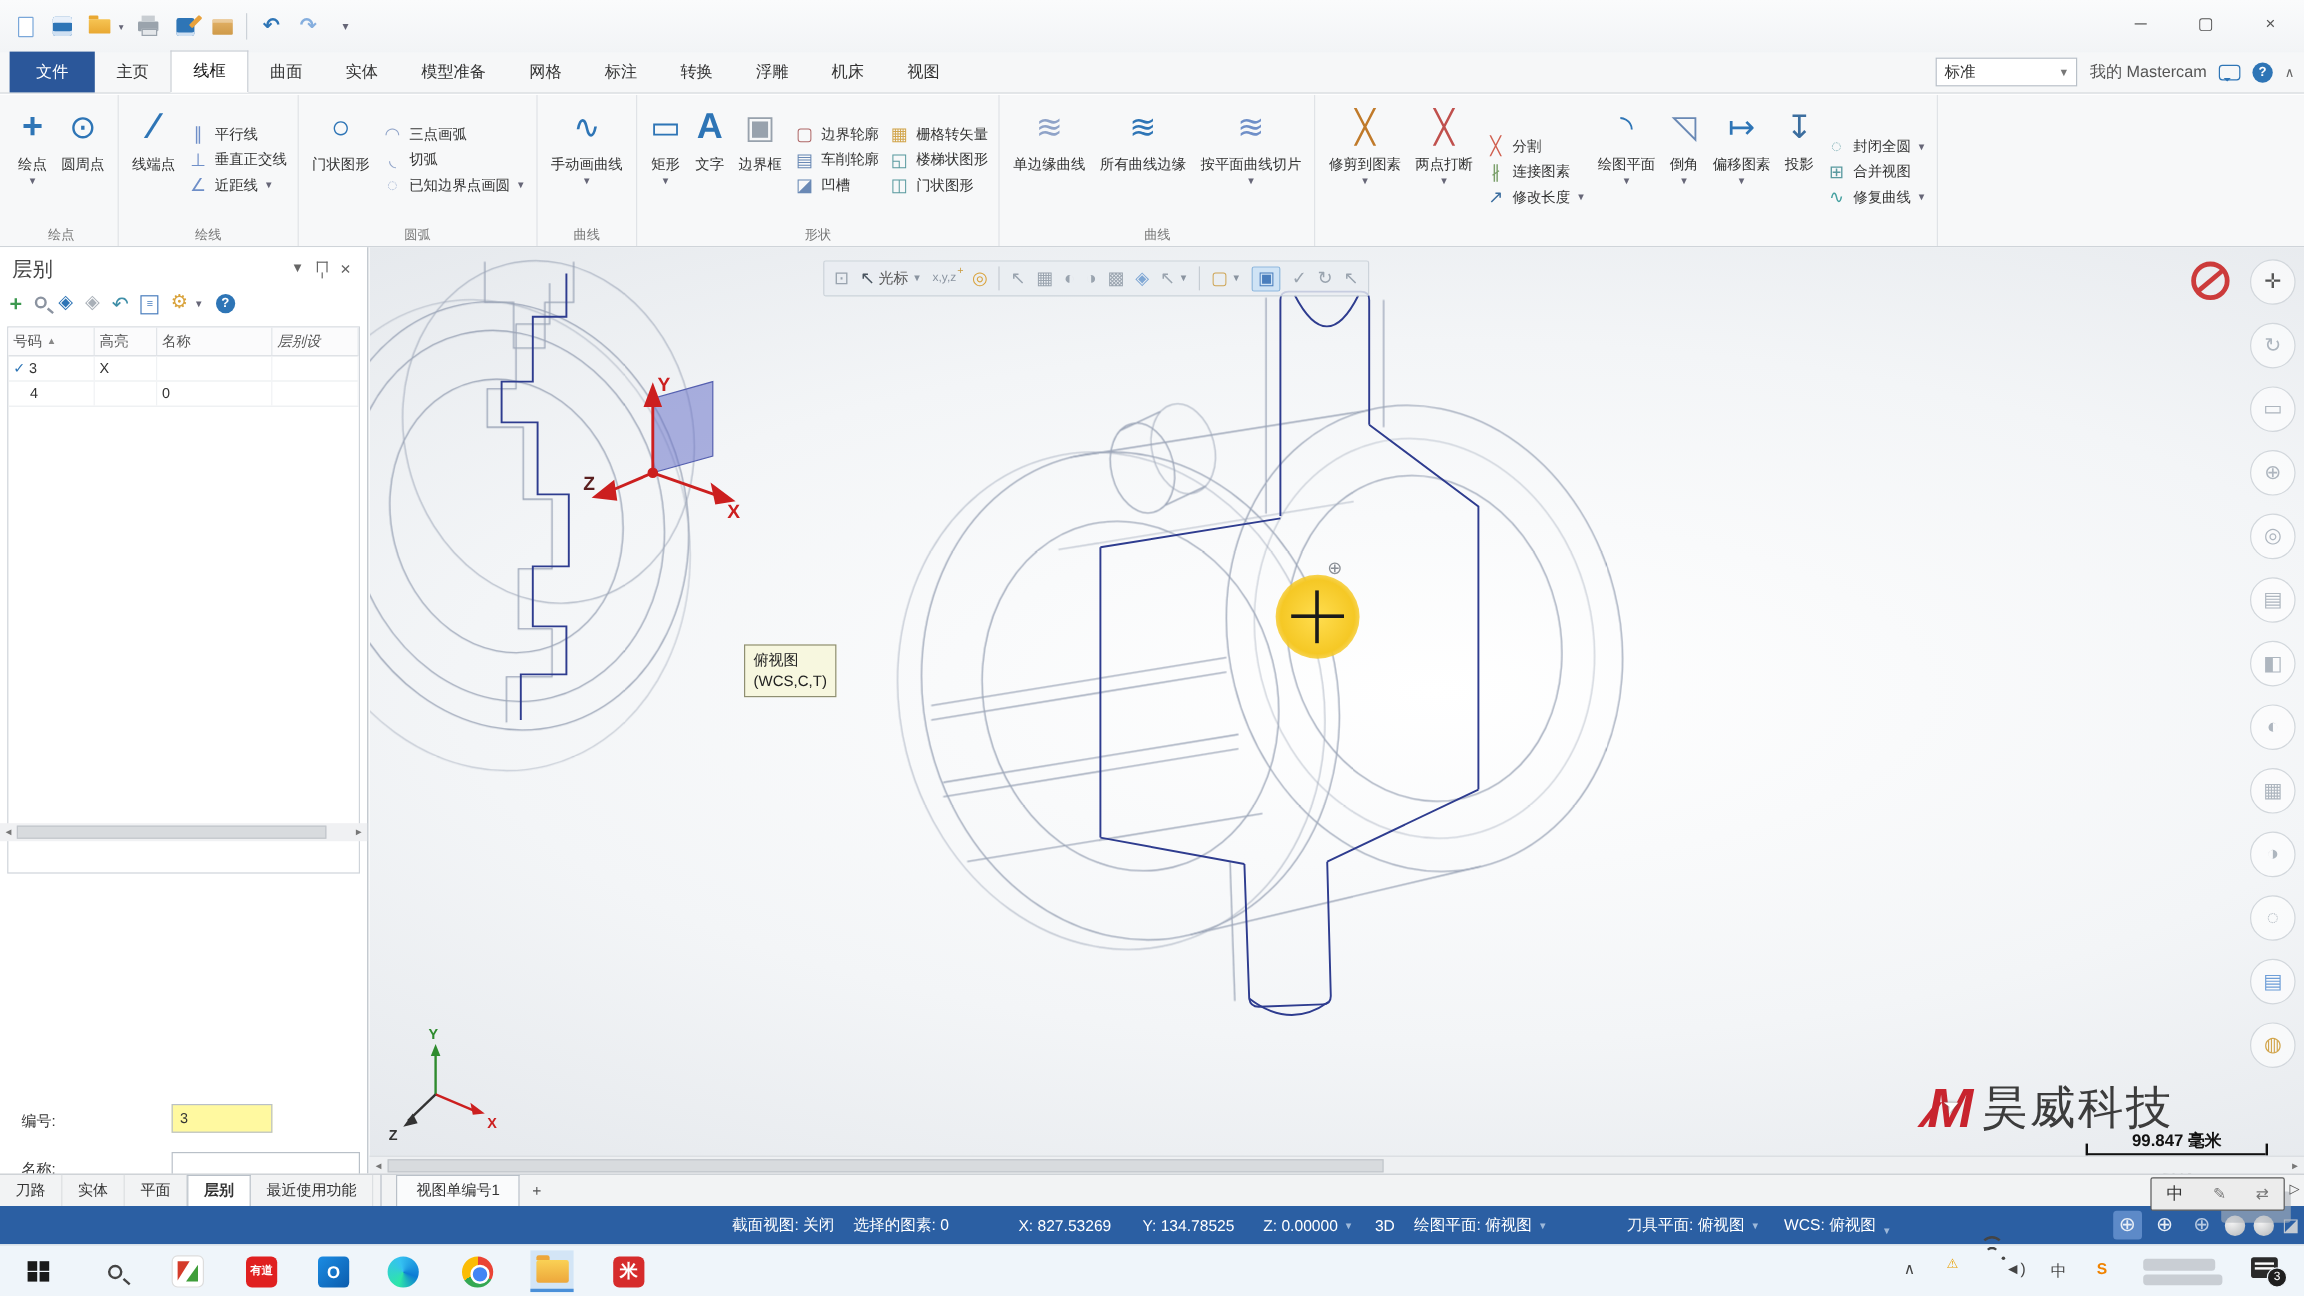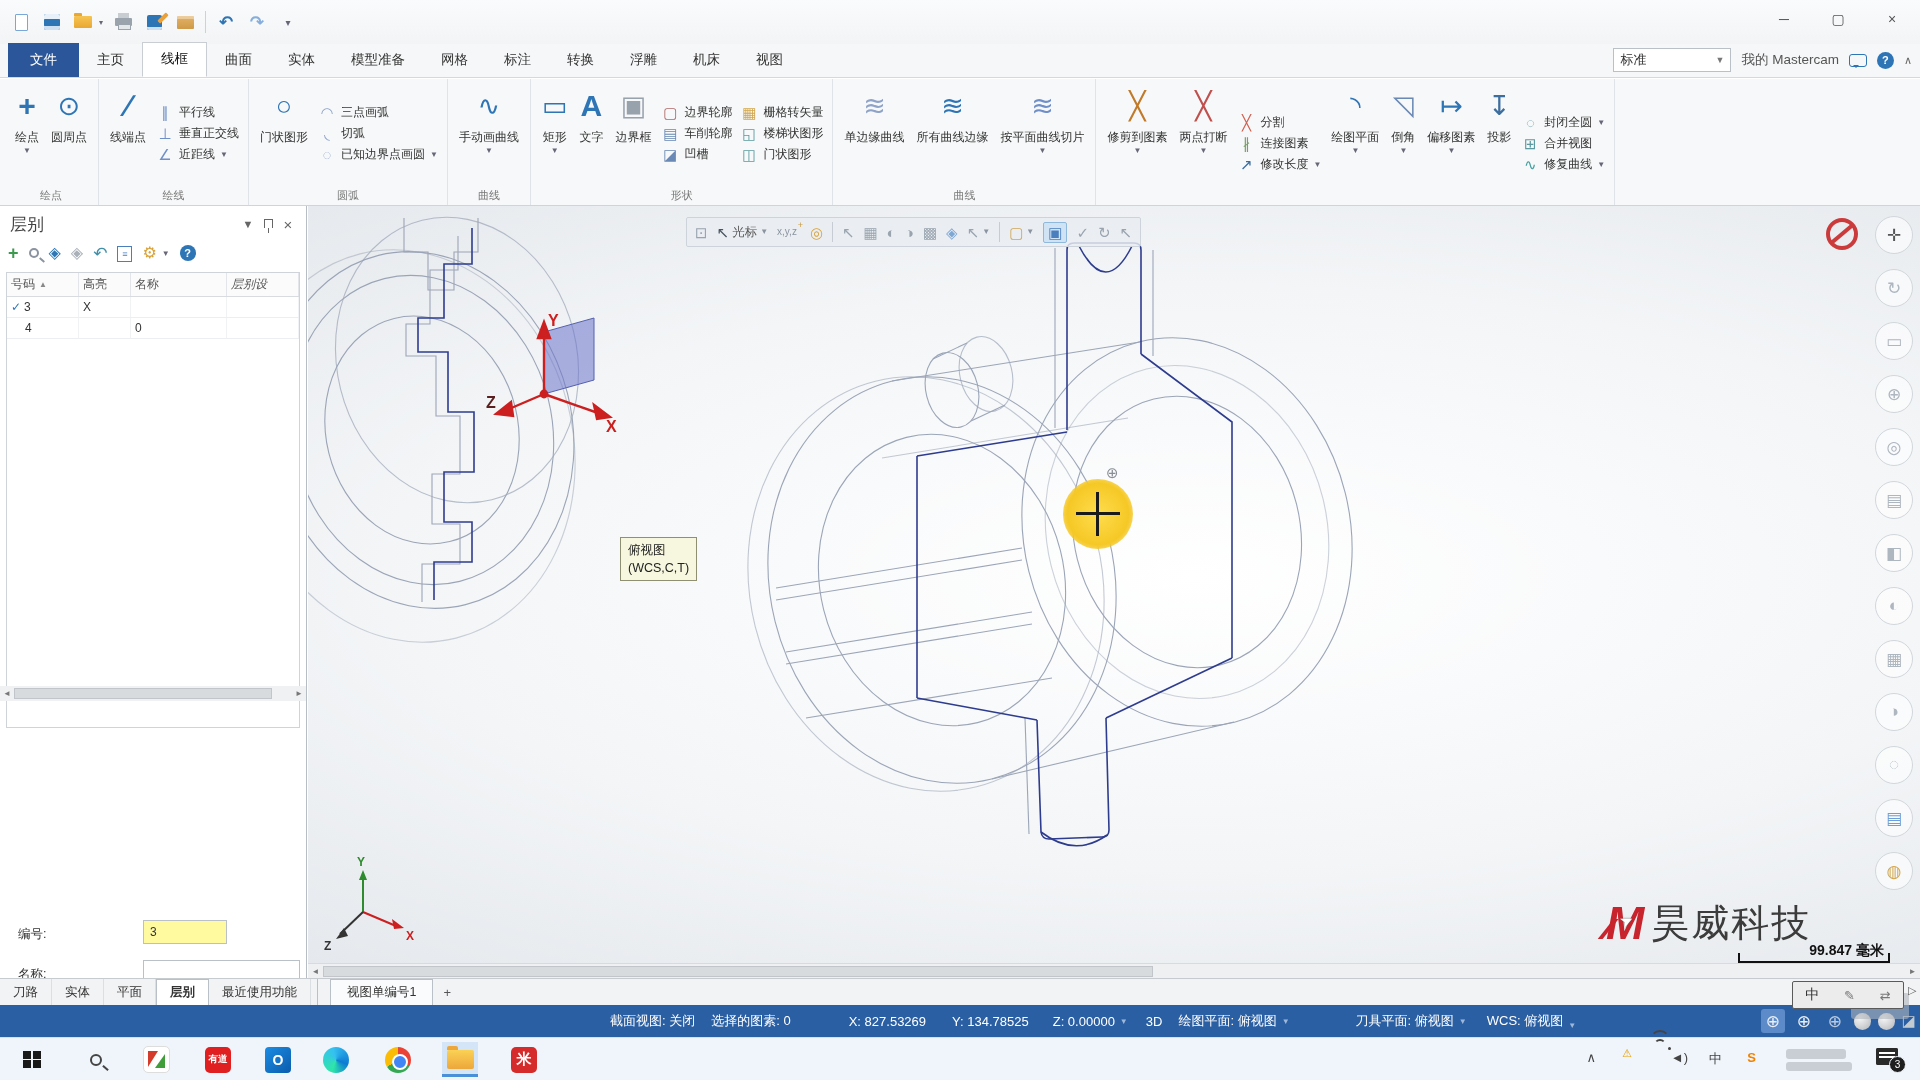--- a/index.html
+++ b/index.html
@@ -102,21 +102,21 @@
   .cursor-hl { position:absolute; left:755px; top:273px; width:70px; height:70px; border-radius:50%;
     background:radial-gradient(circle,#ffdd4f 0%,#f5c825 62%,rgba(245,200,37,.15) 100%); }
   .cursor-hl::before { content:""; position:absolute; left:33px; top:13px; width:3px; height:44px; background:#1a1a1a; }
   .cursor-hl::after { content:""; position:absolute; left:13px; top:33px; width:44px; height:3px; background:#1a1a1a; }
   .mini-target { position:absolute; left:798px; top:258px; color:#8a8f96; font-size:15px; }
   .logo { position:absolute; left:1296px; top:690px; display:flex; align-items:center; gap:10px; }
   .logo-m { font-size:46px; font-weight:bold; font-style:italic; color:#c8242e; letter-spacing:-3px; position:relative; }
   .logo-m::before { content:"⁄⁄"; color:#c8242e; font-size:30px; margin-right:-2px; }
   .logo-m::after { content:"➤"; position:absolute; left:16px; top:16px; color:#fff; font-size:16px; text-shadow:0 0 2px #555; transform:rotate(-25deg); }
   .logo-text { font-size:38px; color:#3c3c3c; letter-spacing:2px; }
-  .dim { position:absolute; left:1432px; top:736px; width:148px; text-align:right; font-weight:bold; color:#111; }
+  .dim { position:absolute; left:1432px; top:736px; width:148px; text-align:center; font-weight:bold; color:#111; }
   .dim .val { display:block; font-size:14px; border-bottom:2px solid #111; position:relative; padding:0 4px 1px; }
   .dim .val::before, .dim .val::after { content:""; position:absolute; bottom:-6px; width:2px; height:14px; background:#111; }
   .dim .val::before { left:-2px; } .dim .val::after { right:-2px; }
   .dim .unit { display:block; font-size:13px; margin-top:1px; }
   .rstrip { position:absolute; right:7px; top:10px; display:flex; flex-direction:column; gap:15px; align-items:center; }
   .rs-btn { width:38px; height:38px; border-radius:50%; background:rgba(255,255,255,.6); border:1px solid #d2d7dc; display:flex; align-items:center; justify-content:center; font-size:17px; color:#aeb6bf; }
   .no-entry { position:absolute; right:62px; top:12px; width:32px; height:32px; border-radius:50%; border:4px solid #cc3b3b; position:absolute; }
   .no-entry::after { content:""; position:absolute; left:-2px; top:10px; width:28px; height:4px; background:#cc3b3b; transform:rotate(-40deg); }
 
   

